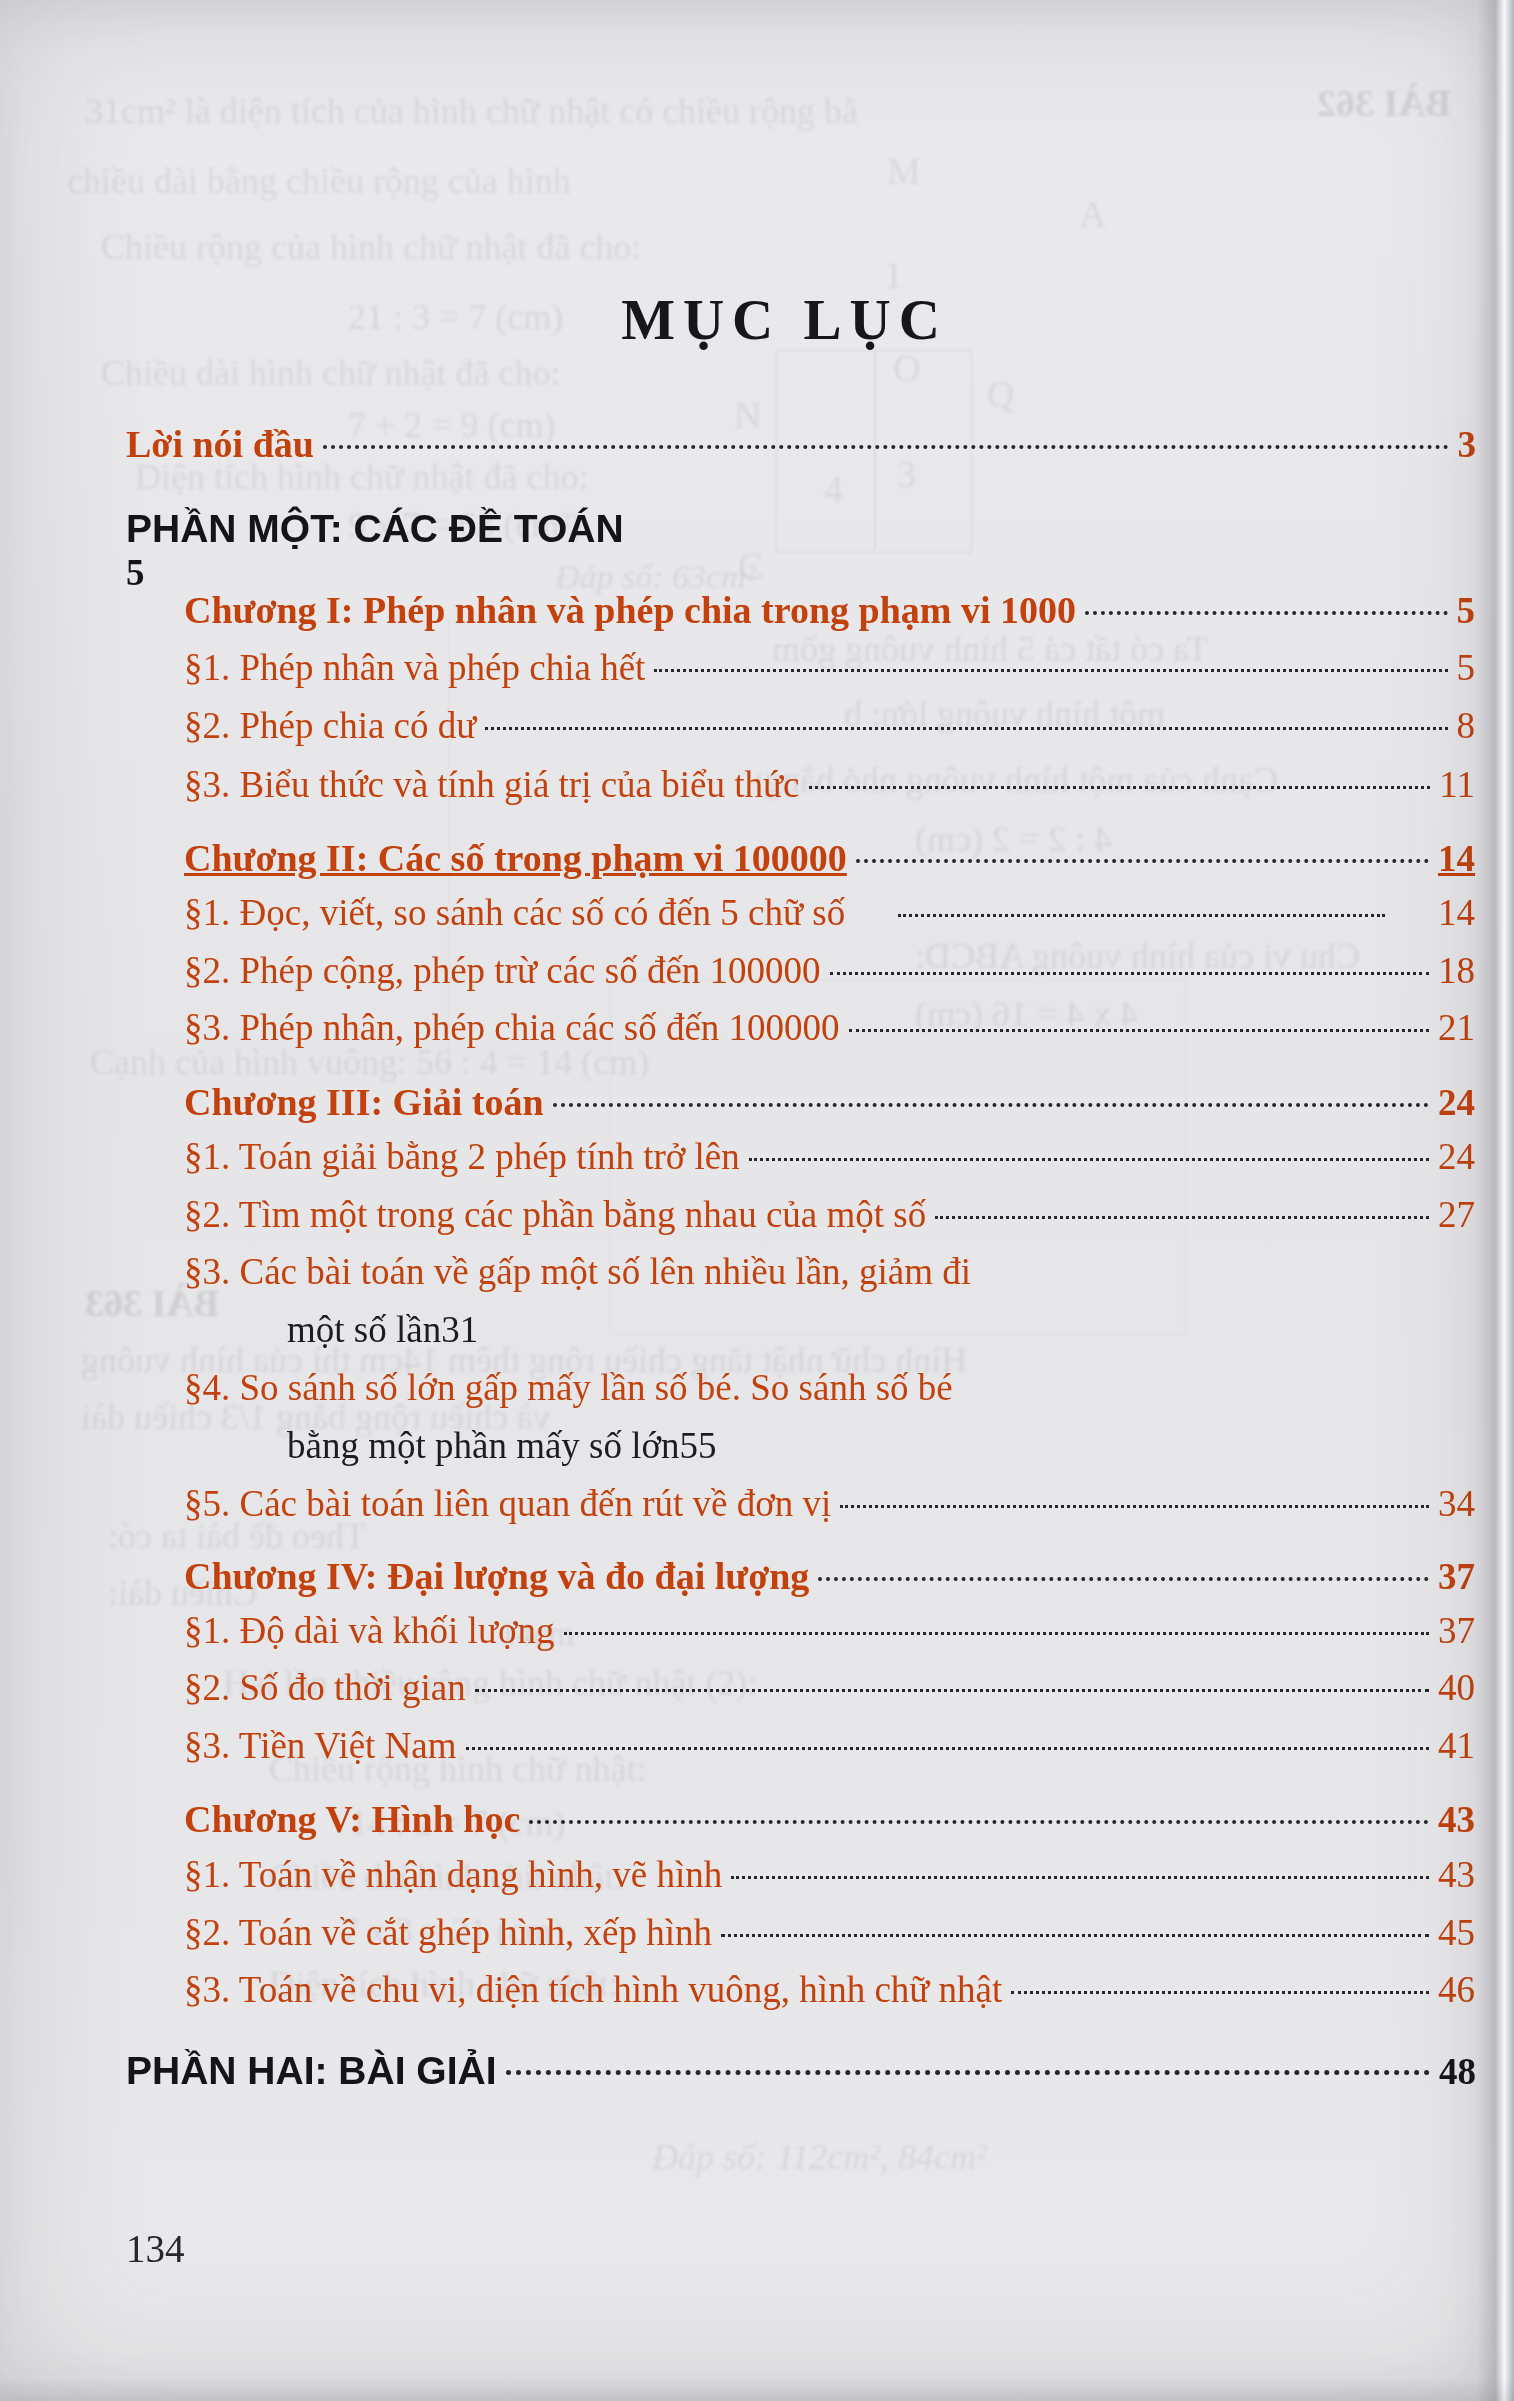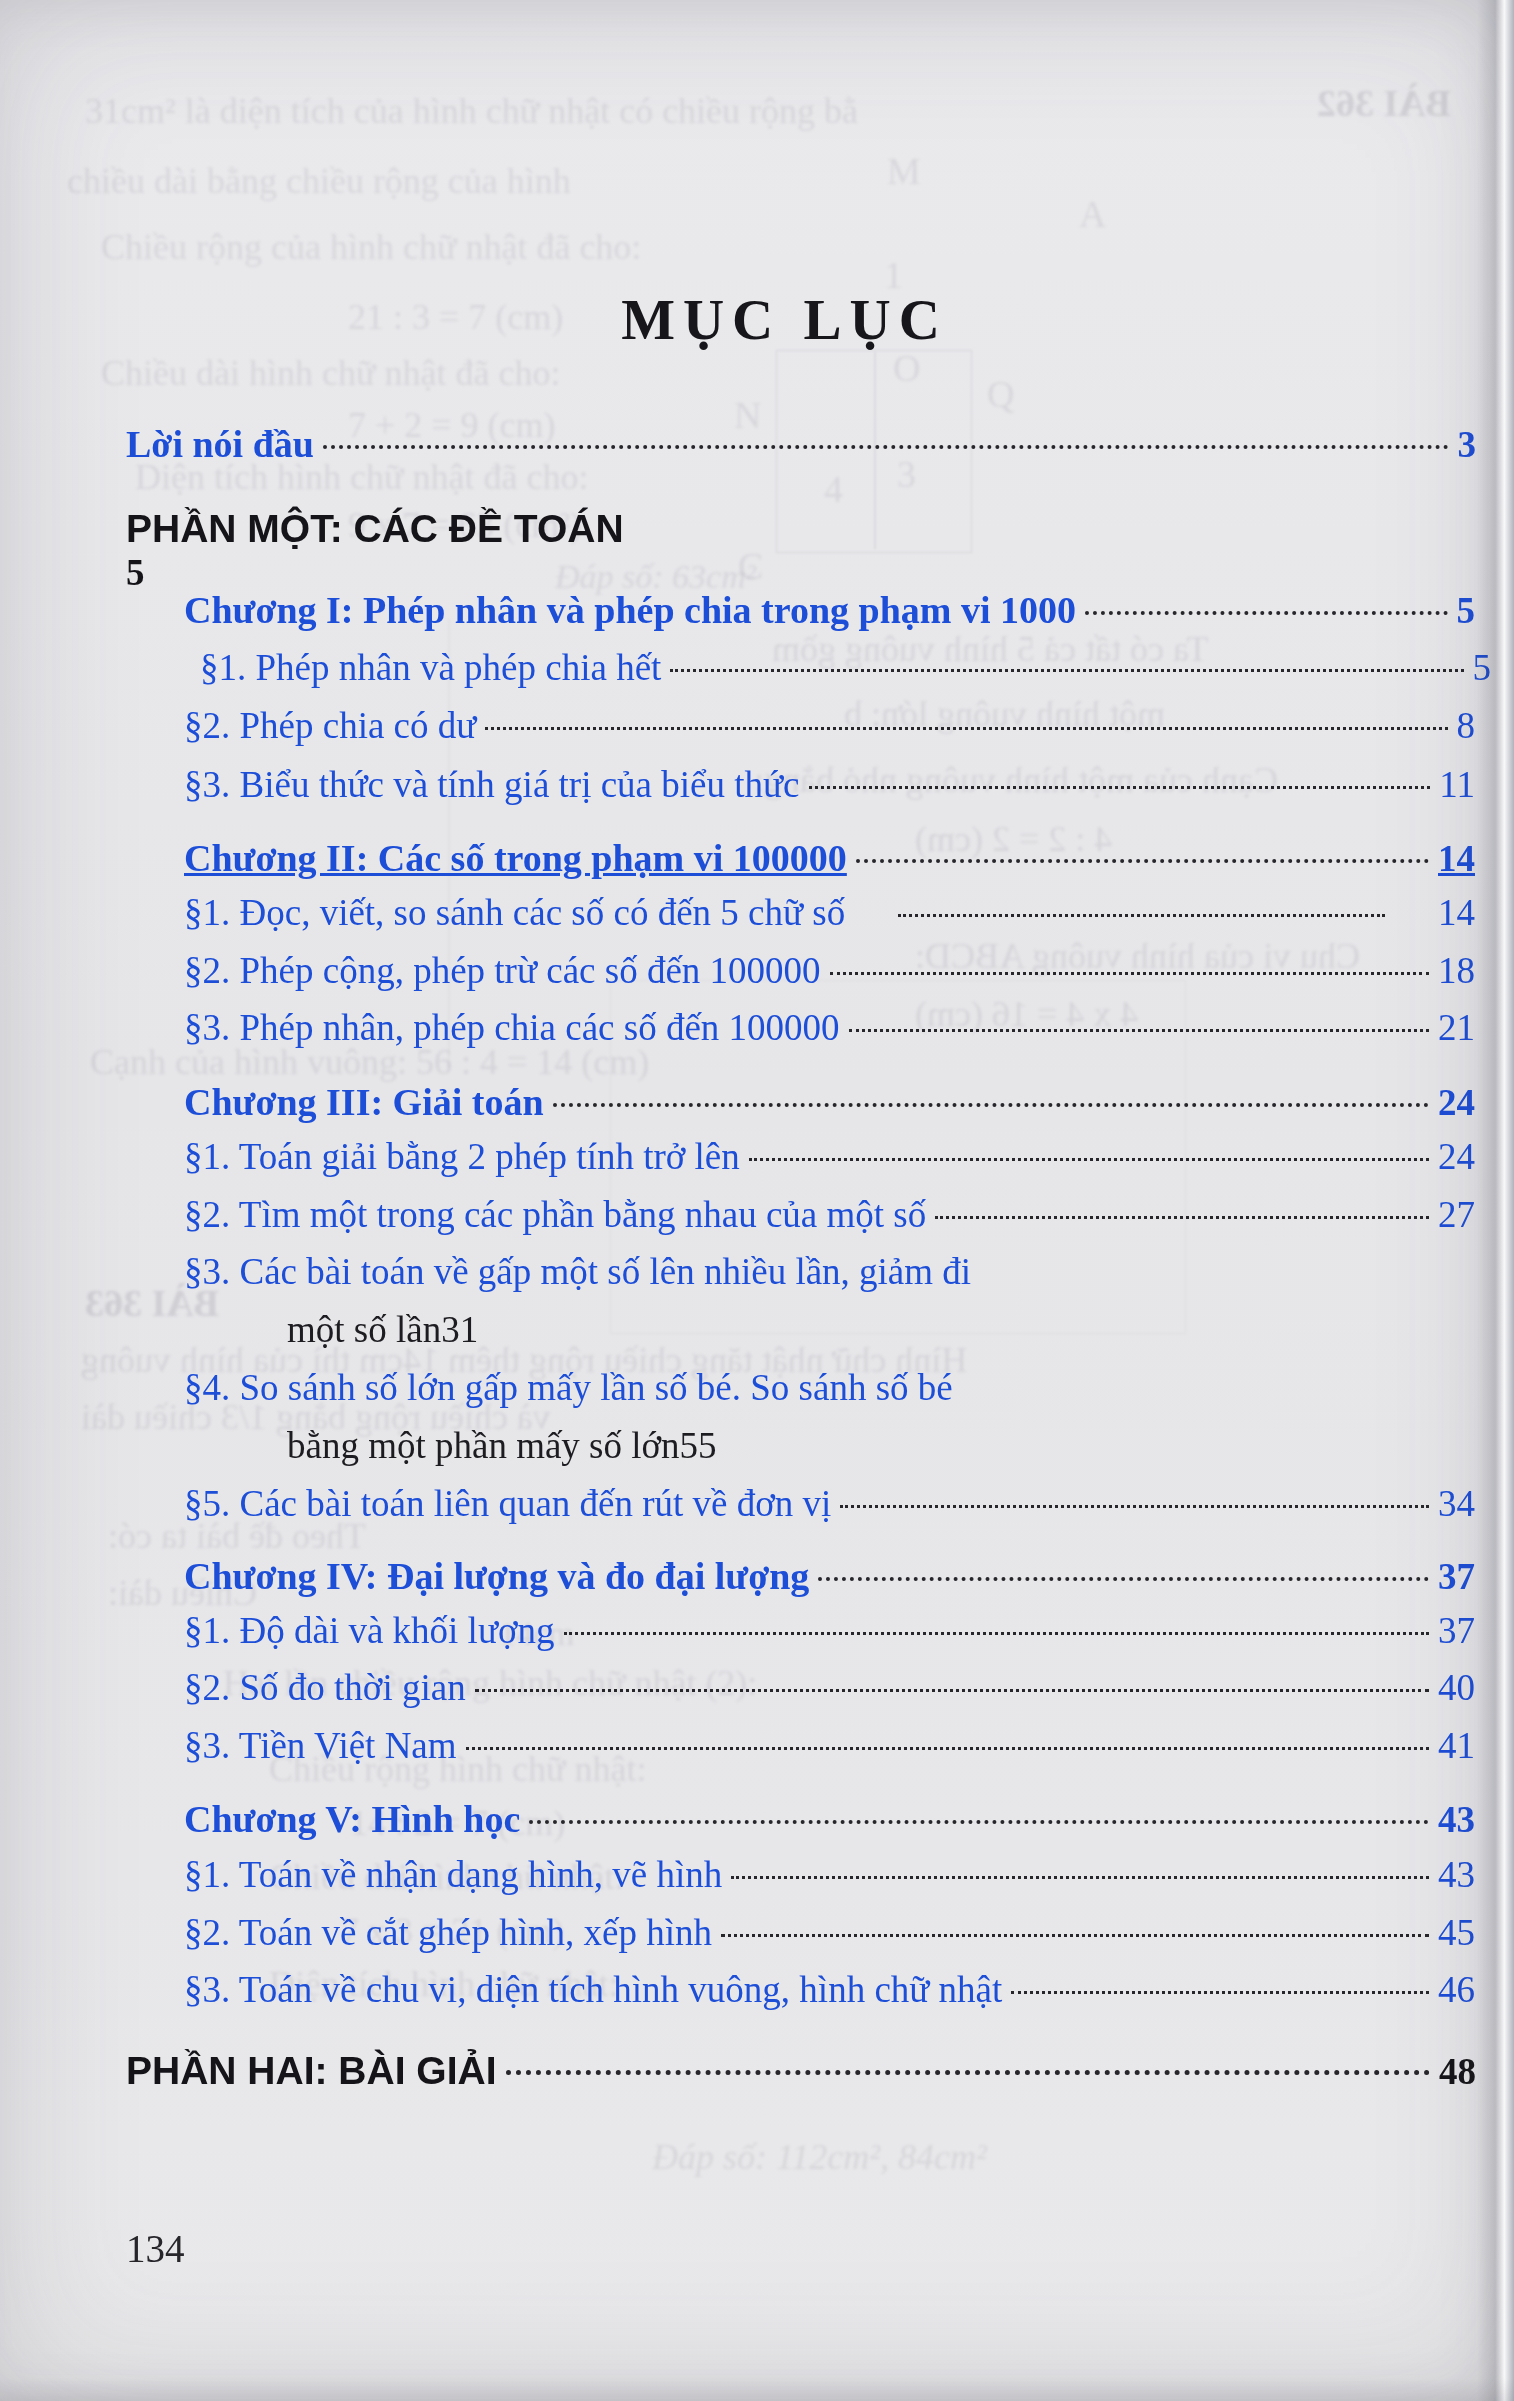--- a/index.html
+++ b/index.html
@@ -11,21 +11,21 @@
             box-shadow:inset 0 0 144px rgba(70,70,85,.18), inset -27px 0 54px rgba(60,60,75,.10);}
   .edge-right{position:absolute;top:0;bottom:0;right:0;width:38px;pointer-events:none;
               background:linear-gradient(to right,rgba(0,0,0,0) 0%,rgba(40,40,55,.14) 48%,
                          rgba(252,252,253,.92) 72%,#a7abb4 100%);}
   .edge-bottom{position:absolute;left:0;right:0;bottom:0;height:23px;pointer-events:none;
               background:linear-gradient(to bottom,rgba(0,0,0,0),rgba(60,60,75,.10));}
 
   .page-title{position:absolute;top:249px;left:0;width:1569px;text-align:center;
               font-size:57px;font-weight:700;letter-spacing:8px;color:#17171b;}
 
-  .row{position:absolute;display:flex;align-items:baseline;color:#1d4ed8;}
+  .row{position:absolute;display:flex;align-items:baseline;color:#c2410c;}
   .row .lbl{white-space:nowrap;}
   .row .dots{flex:1 1 auto;border-bottom:4.5px dotted #26262b;margin:0 9px;
              transform:translateY(-8px);min-width:16px;}
   .row .spacer{flex:1 1 auto;}
   .row .pg{white-space:nowrap;font-size:37px;font-family:"Liberation Serif",serif;}
   .row--intro{font-size:38px;font-weight:700;}
   .row--part{font-size:39px;font-weight:700;font-family:"Liberation Sans","DejaVu Sans",sans-serif;
              letter-spacing:0px;color:#151519;}
   .row--part .dots{border-bottom-width:5.4px;transform:translateY(-9px);}
   .row--chapter{font-size:38px;font-weight:700;}
@@ -106,21 +106,21 @@
     <div class="row row--part" style="top: 507px; left: 126px; width: 1350px; flex-direction: column;">
       <div class="lbl">PHẦN MỘT: CÁC ĐỀ TOÁN</div>
       <div class="spacer"></div>
       <div class="pg">5</div>
     </div>
     <div class="row row--chapter" style="top: 588px; left: 184px; width: 1291px;">
       <div class="lbl">Chương I: Phép nhân và phép chia trong phạm vi 1000</div>
       <div class="dots"></div>
       <div class="pg">5</div>
     </div>
-    <div class="row row--section" style="top: 646px; left: 184px; width: 1291px; margin-left: 16px;">
+    <div class="row row--section" style="top: 646px; left: 184px; width: 1291px;">
       <div class="lbl">§1. Phép nhân và phép chia hết</div>
       <div class="dots"></div>
       <div class="pg">5</div>
     </div>
     <div class="row row--section" style="top: 704px; left: 184px; width: 1291px;">
       <div class="lbl">§2. Phép chia có dư</div>
       <div class="dots"></div>
       <div class="pg">8</div>
     </div>
     <div class="row row--section" style="top: 763px; left: 184px; width: 1291px;">

